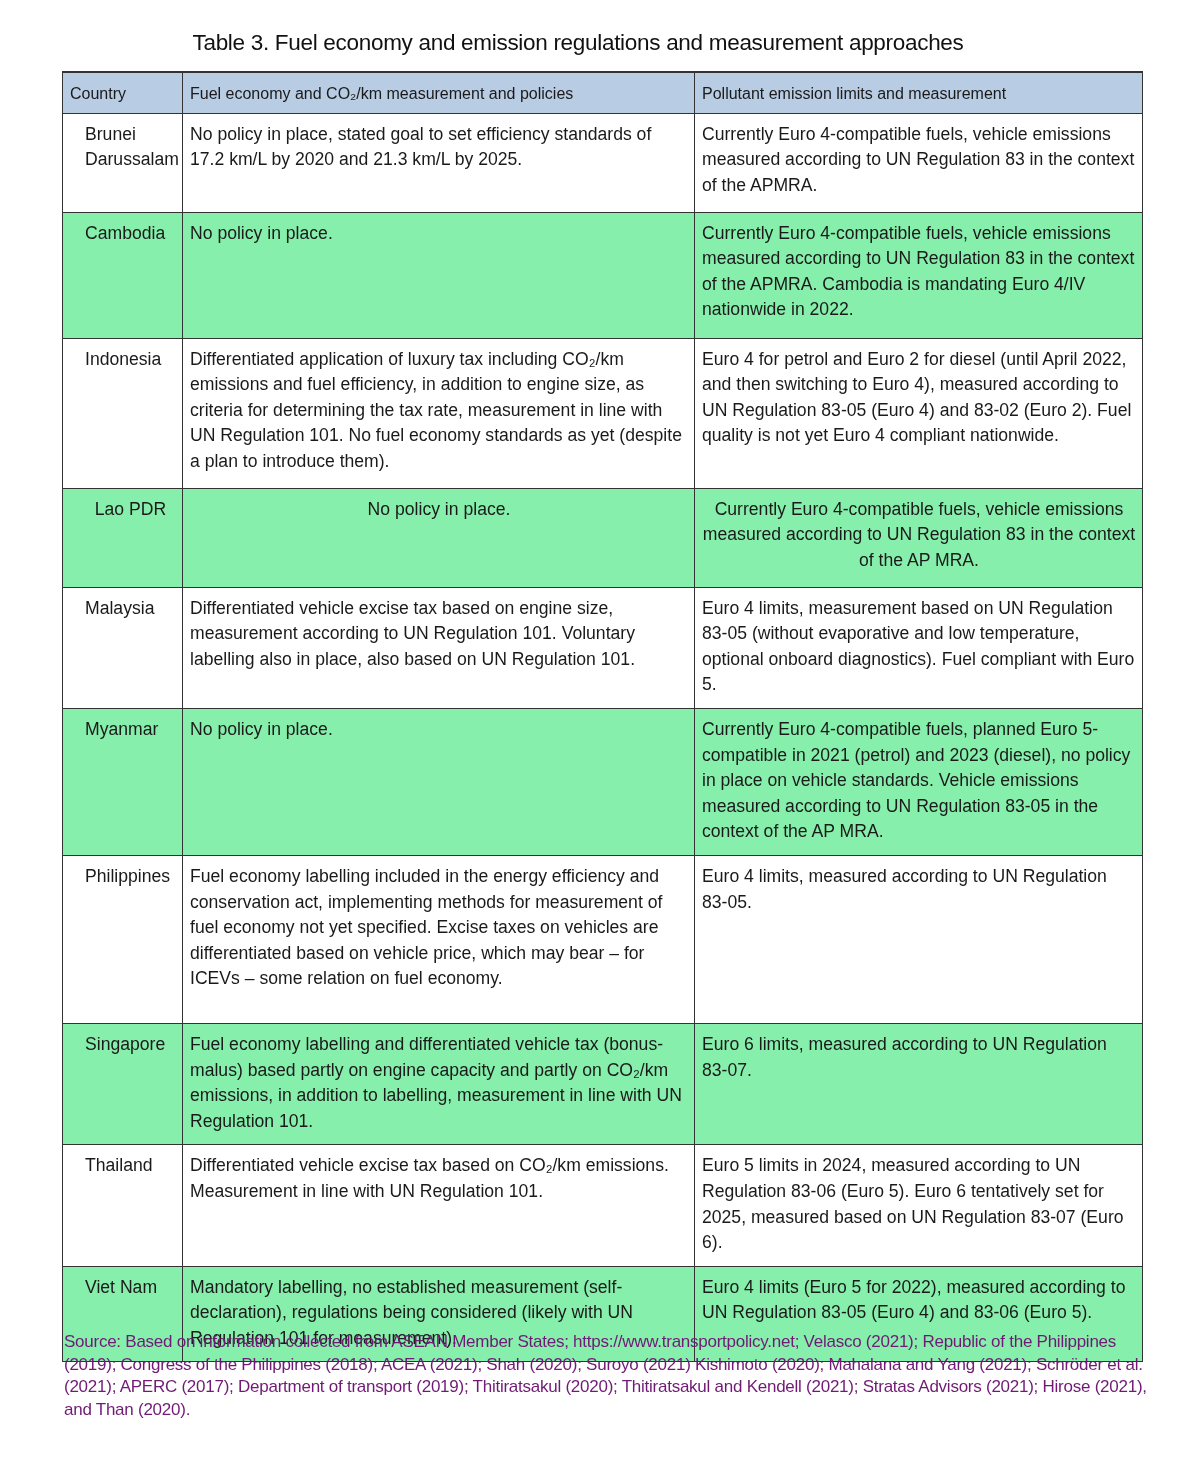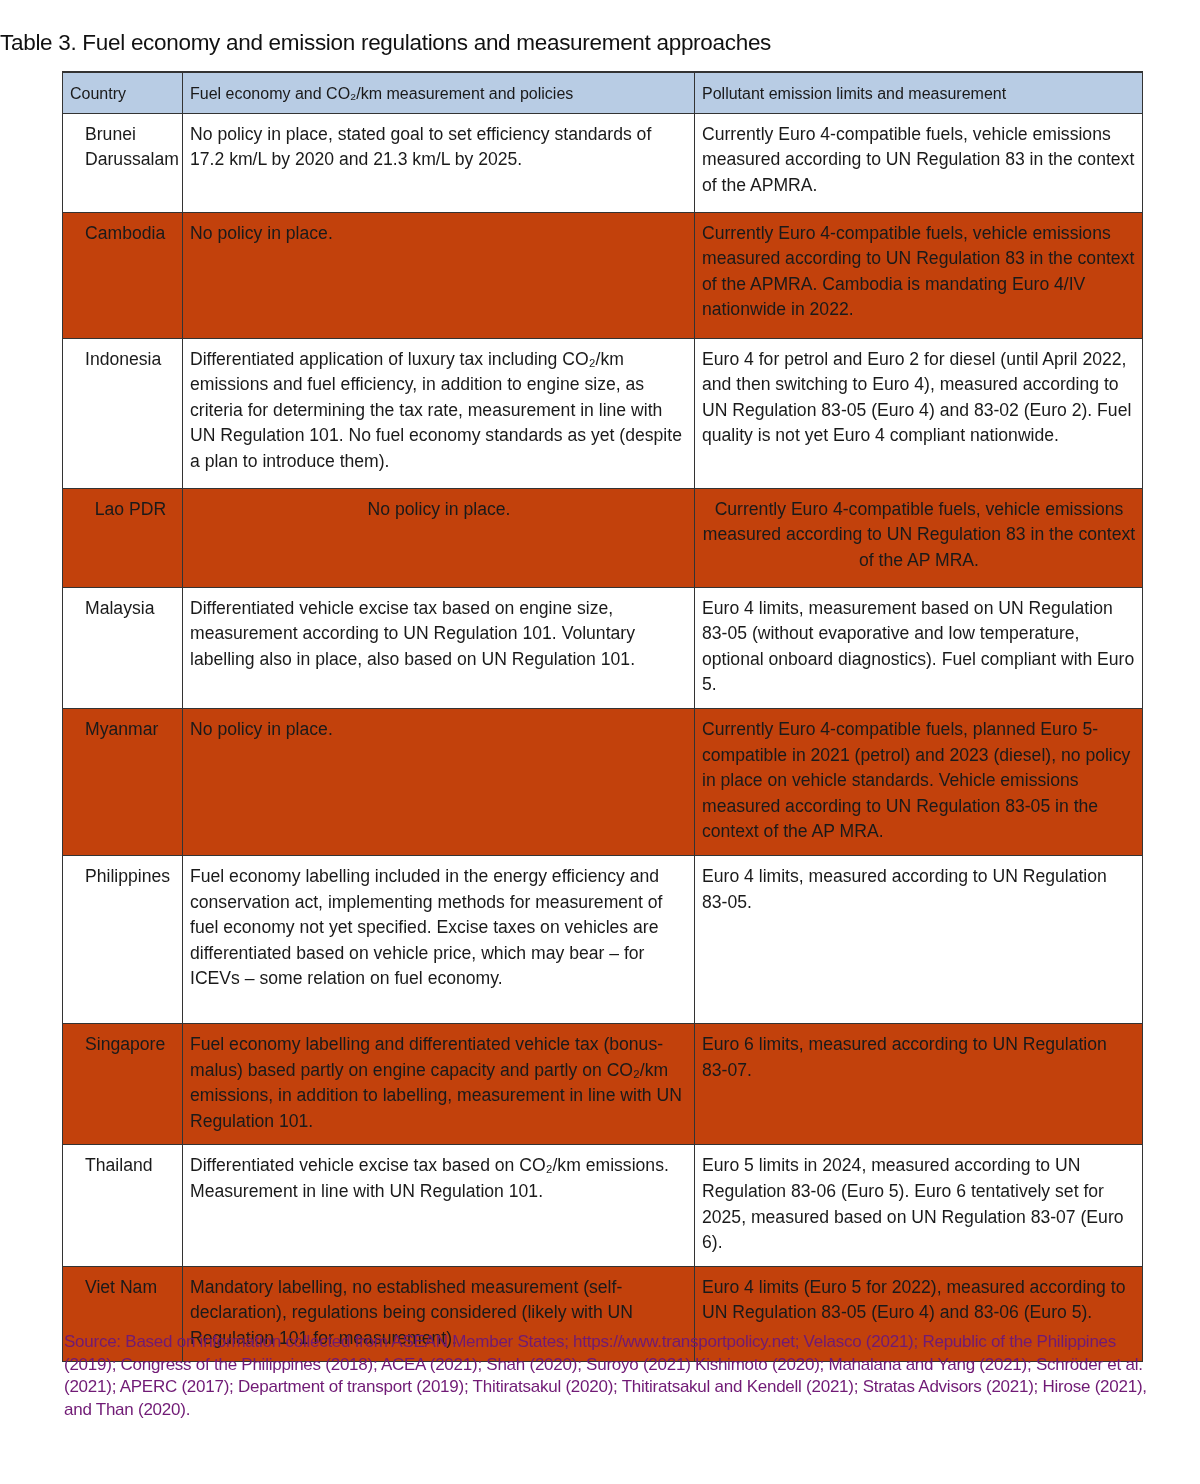--- a/index.html
+++ b/index.html
@@ -13,21 +13,21 @@
       position: relative;
       font-family: "Liberation Sans", "DejaVu Sans", sans-serif;
       color: #1a1a1a;
       overflow: hidden;
     }
     .title {
       position: absolute;
       top: 30px;
       left: 0;
       width: 1156px;
-      text-align: left;
+      text-align: center;
       font-size: 22.5px;
       letter-spacing: -0.3px;
       color: #111;
     }
     table.reg {
       position: absolute;
       top: 71px;
       left: 62px;
       width: 1080px;
       border-collapse: collapse;
@@ -46,21 +46,21 @@
       font-weight: normal;
     }
     table.reg thead th {
       background: #b8cce4;
       padding-top: 8px;
       padding-bottom: 6px;
       font-size: 16px;
       border-top: 2px solid #333;
     }
     table.reg tbody tr.alt td {
-      background: #c2410c;
+      background: #86efac;
     }
     table.reg tbody tr.white td {
       background: #ffffff;
     }
     table.reg td.country {
       padding-left: 22px;
     }
     .source {
       position: absolute;
       top: 1331px;

